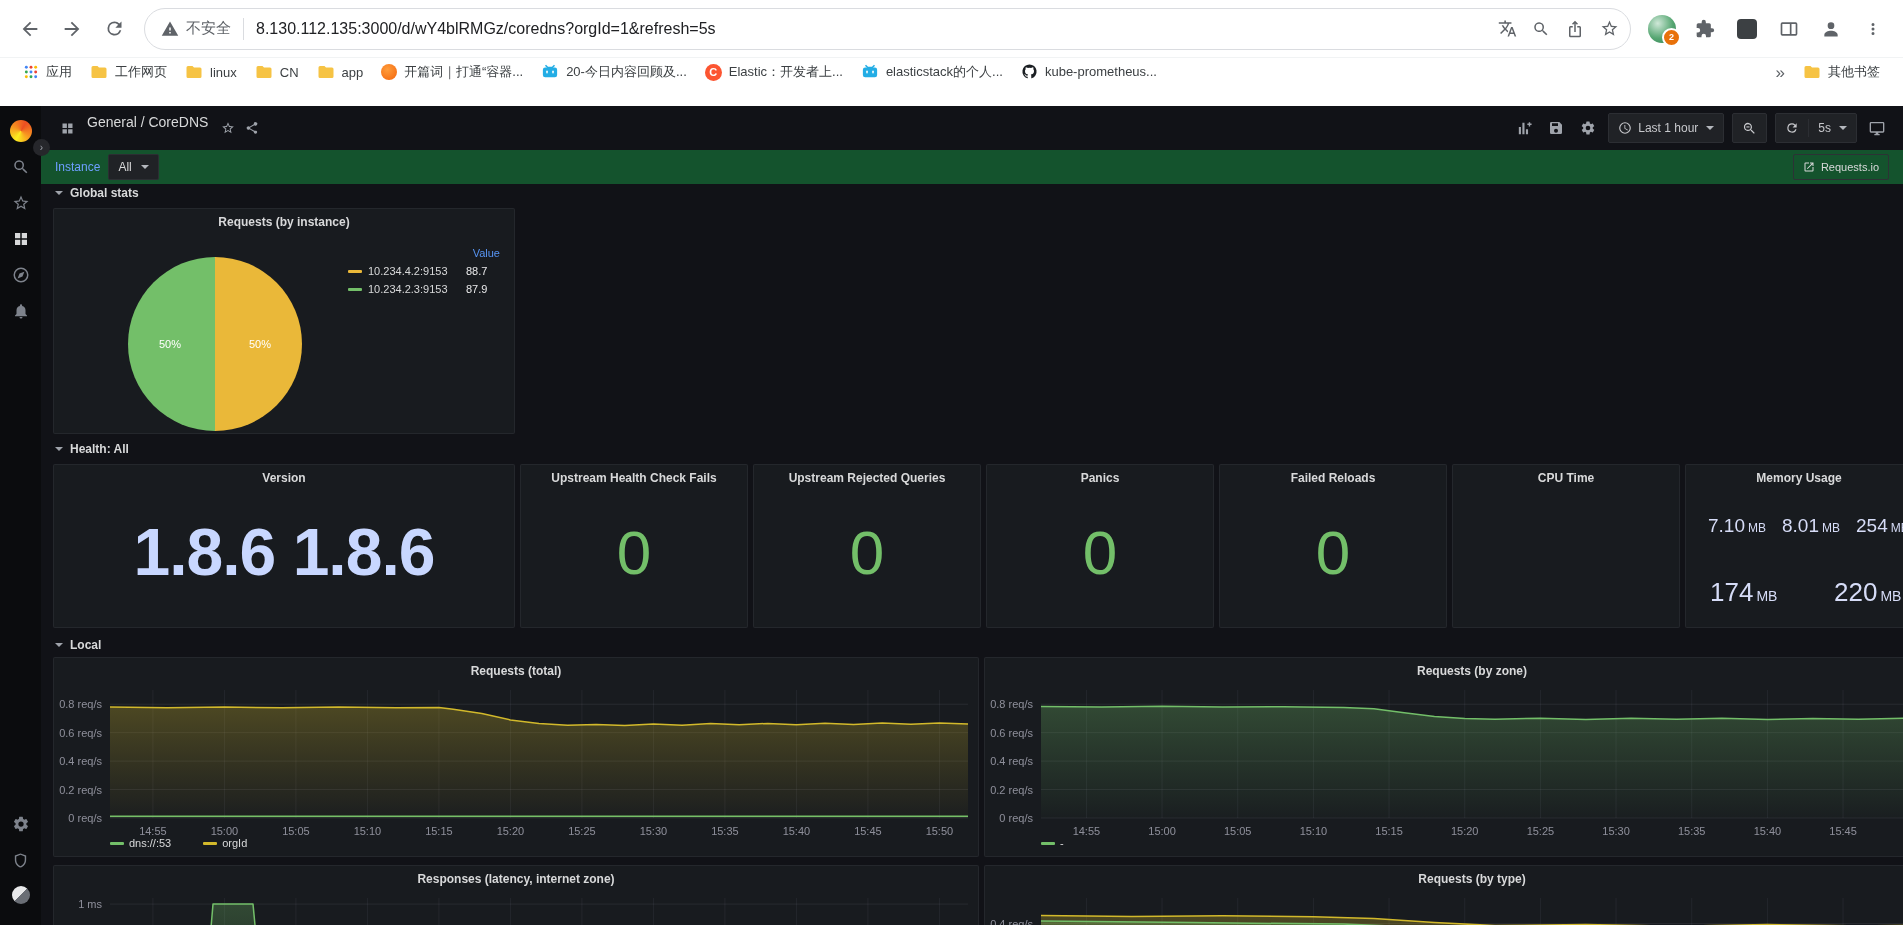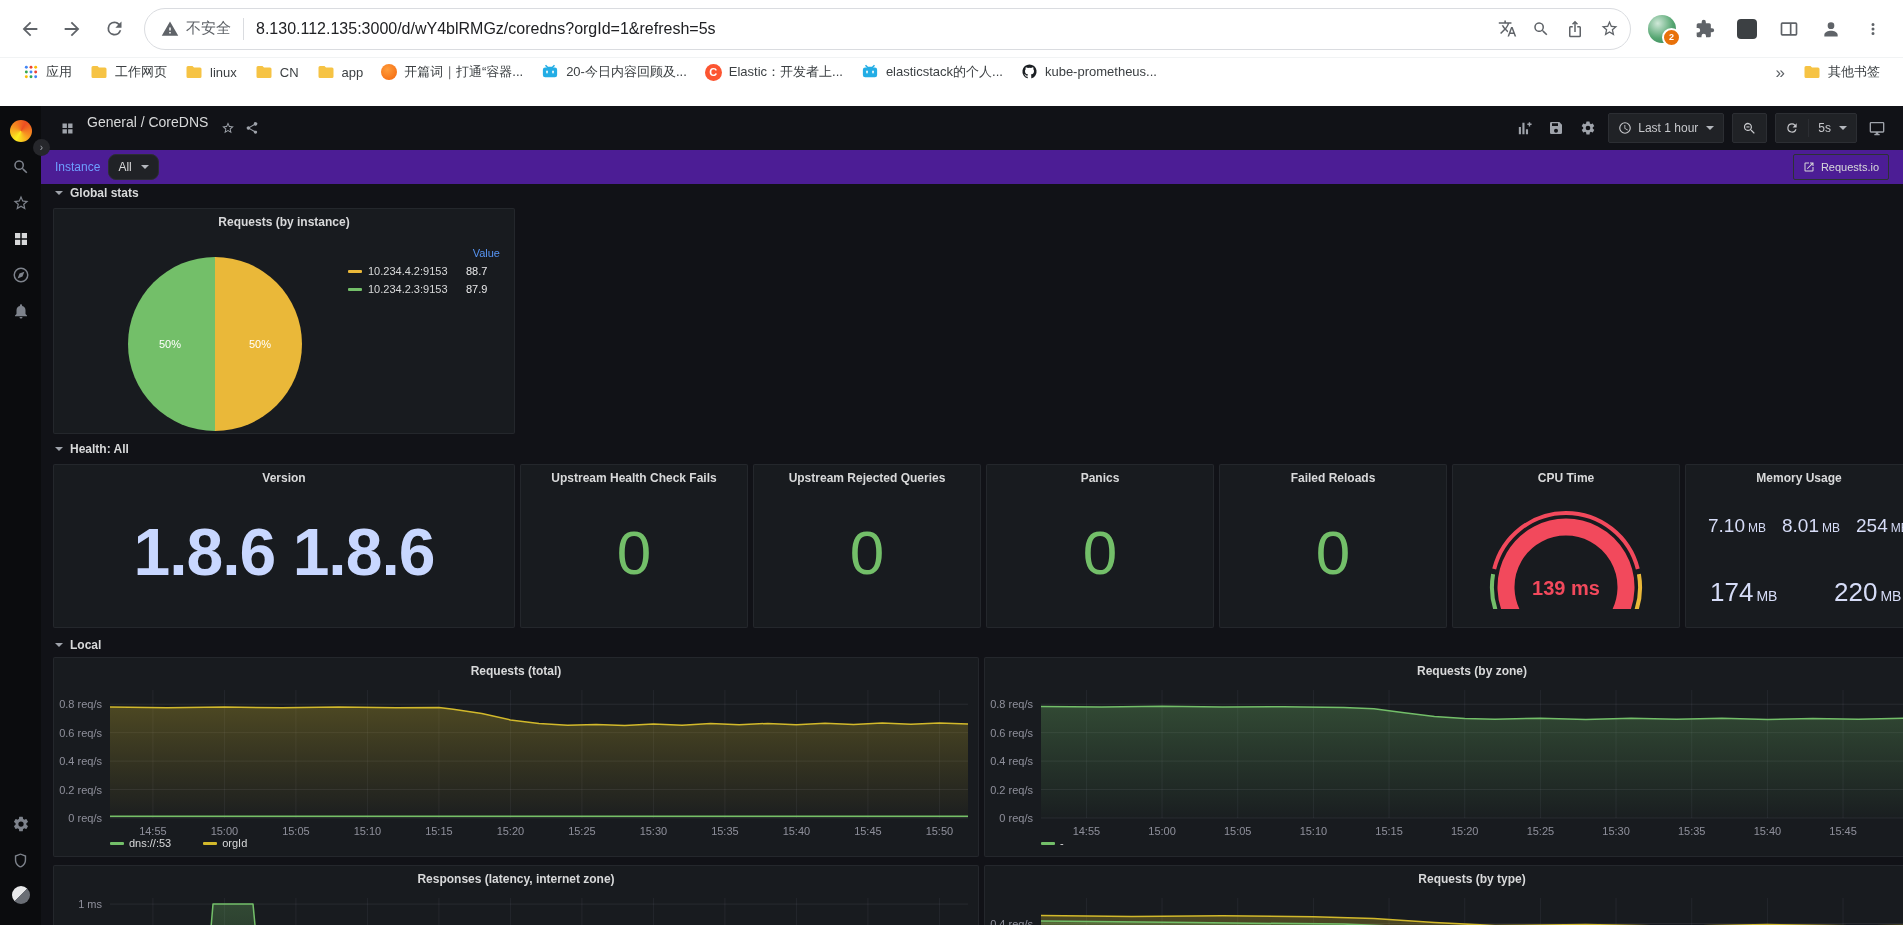--- a/index.html
+++ b/index.html
@@ -28,23 +28,23 @@
   .sb-ic{position:absolute;left:0;width:41px;height:30px;display:flex;align-items:center;justify-content:center;color:#7e838c}
   .sb-ic.active{color:#d8d9da}
   .expand-tab{position:absolute;left:33px;top:139px;width:17px;height:17px;border-radius:50%;background:#26272b;color:#9fa3ab;display:flex;align-items:center;justify-content:center;font-size:10px;z-index:6}
   .gf-nav{position:absolute;left:41px;top:106px;width:1862px;height:44px;display:flex;align-items:center;padding:0 14px;box-sizing:border-box;color:#d8d9da;background:#111217}
   .nav-ic{color:#9fa3ab;display:flex;align-items:center;justify-content:center;width:24px;height:24px;flex:none}
   .nav-title{font-size:14px;font-weight:500;margin:0 8px 12px 8px;white-space:nowrap}
   .nav-right{margin-left:auto;display:flex;align-items:center;gap:8px}
   .gbtn{height:30px;background:#202226;border:1px solid #2c2e33;border-radius:2px;display:flex;align-items:center;gap:6px;padding:0 9px;color:#c7c8cc;font-size:12px;box-sizing:border-box}
   .gbtn .seg-div{width:1px;height:18px;background:#2c2e33;margin:0 3px}
   .caret{width:0;height:0;border-left:4px solid transparent;border-right:4px solid transparent;border-top:4px solid #b4b7bd;margin-left:2px}
-  .gf-subnav{position:absolute;left:41px;top:150px;width:1862px;height:34px;display:flex;align-items:center;padding:0 14px;box-sizing:border-box;background:#4c1d95}
+  .gf-subnav{position:absolute;left:41px;top:150px;width:1862px;height:34px;display:flex;align-items:center;padding:0 14px;box-sizing:border-box;background:#14532d}
   .var-label{color:#6e9fff;font-size:12px;font-weight:500;margin-right:8px}
-  .var-box{height:24px;background:#202226;border:1px solid #2c2e33;border-radius:8px;color:#d8d9da;font-size:12px;display:flex;align-items:center;gap:7px;padding:0 9px}
+  .var-box{height:24px;background:#202226;border:1px solid #2c2e33;border-radius:2px;color:#d8d9da;font-size:12px;display:flex;align-items:center;gap:7px;padding:0 9px}
   .link-btn{margin-left:auto;height:24px;border:1px solid #2c3235;border-radius:2px;color:#d8d9da;font-size:11px;display:flex;align-items:center;gap:6px;padding:0 9px}
   .dash{position:absolute;left:41px;top:184px;width:1862px;height:741px;overflow:hidden}
   .section{position:absolute;display:flex;align-items:center;gap:7px;color:#d8d9da;font-size:12px;font-weight:600}
   .sec-ch{width:0;height:0;border-left:4px solid transparent;border-right:4px solid transparent;border-top:4px solid #9fa3ab}
   .panel{position:absolute;background:#181b1f;border:1px solid rgba(204,204,220,0.07);border-radius:2px;box-sizing:border-box}
   .p-title{height:26px;line-height:26px;text-align:center;font-size:12px;font-weight:700;color:#d8d9da;white-space:nowrap;overflow:hidden}
   .stat-body{position:absolute;left:0;right:0;top:20px;bottom:8px;display:flex;align-items:center;justify-content:center}
   .big-blue{font-size:66px;font-weight:700;color:#C8D7FF;letter-spacing:-1px}
   .big-green{font-size:62px;font-weight:500;color:#73BF69}
   .ts-body{position:absolute;left:0;right:0;top:26px;bottom:0}
@@ -409,29 +409,20 @@
       </div>
   </div>
   <div class="panel" style="left:1178px;top:280px;width:228px;height:164px">
     <div class="p-title">Failed Reloads</div>
     <div class="stat-body">
         <span class="big-green">0</span>
       </div>
   </div>
   <div class="panel" style="left:1411px;top:280px;width:228px;height:164px">
     <div class="p-title">CPU Time</div>
-    <div class="gauge-wrap">
-        <svg width="176" height="112">
-          <path d="M36.0,120.0 A60,60 0 1 1 140.0,120.0" stroke="#F2495C" stroke-width="17" fill="none"></path>
-          <path d="M23.9,127.0 A74,74 0 0 1 15.1,77.2" stroke="#73BF69" stroke-width="4" fill="none"></path>
-          <path d="M16.2,72.1 A74,74 0 0 1 159.8,72.1" stroke="#F2495C" stroke-width="4" fill="none"></path>
-          <path d="M160.9,77.2 A74,74 0 0 1 152.1,127.0" stroke="#EAB839" stroke-width="4" fill="none"></path>
-          <text x="88" y="98" fill="#F2495C" font-size="20" text-anchor="middle" font-weight="600" font-family="Liberation Sans, DejaVu Sans, sans-serif">139 ms</text>
-        </svg>
-      </div>
   </div>
   <div class="panel" style="left:1644px;top:280px;width:228px;height:164px">
     <div class="p-title">Memory Usage</div>
     <span class="mem-val m1"><span>7.10</span><span class="u">MB</span></span>
     <span class="mem-val m2"><span>8.01</span><span class="u">MB</span></span>
     <span class="mem-val m3"><span>254</span><span class="u">MB</span></span>
     <span class="mem-val m4"><span>174</span><span class="u">MB</span></span>
     <span class="mem-val m5"><span>220</span><span class="u">MB</span></span>
   </div>
 

